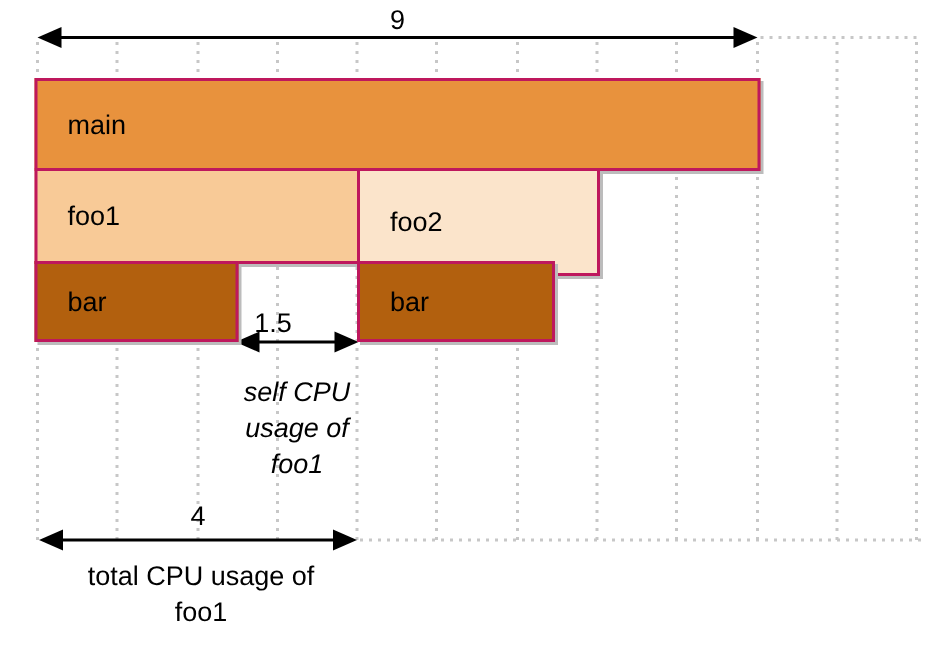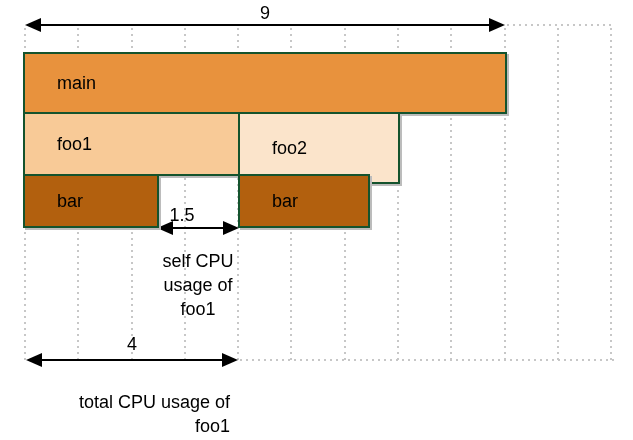--- a/index.html
+++ b/index.html
@@ -13,46 +13,46 @@
     overflow: hidden;
   }
   .layer {
     position: absolute;
     left: 0; top: 0;
     width: 633px; height: 440px;
   }
   .frame {
     position: absolute;
     box-sizing: border-box;
-    border: 2px solid #14532d;
+    border: 2px solid #be185d;
     box-shadow: 2px 2px 0 #bcbcbc;
     display: flex;
     align-items: center;
-    padding-left: 32px;
+    padding-left: 20px;
     font-size: 18px;
     z-index: 2;
   }
   .frame-main  { left: 23px;  top: 52px;  width: 484px; height: 62px; }
   .frame-foo1  { left: 23px;  top: 112px; width: 217px; height: 64px; }
   .frame-foo2  { left: 238px; top: 112px; width: 162px; height: 72px; }
   .frame-bar-l { left: 23px;  top: 174px; width: 136px; height: 54px; }
   .frame-bar-r { left: 238px; top: 174px; width: 132px; height: 54px; }
   .anno {
     position: absolute;
     font-size: 18px;
     line-height: 24px;
     text-align: center;
     white-space: pre-line;
     z-index: 3;
   }
   .anno-9     { left: 245px; top: 1px;   width: 40px;  }
   .anno-15    { left: 152px; top: 203px; width: 60px;  }
-  .anno-self  { left: 137px; top: 249px; width: 122px; }
+  .anno-self  { left: 137px; top: 249px; width: 122px; font-style: italic; }
   .anno-4     { left: 112px; top: 332px; width: 40px;  }
-  .anno-total { left: 38px;  top: 390px; width: 192px; text-align: right; }
+  .anno-total { left: 38px;  top: 372px; width: 192px; }
 </style>
 </head>
 <body>
 
 <div class="canvas">
 
   <svg class="layer" width="633" height="440" viewBox="0 0 633 440">
 
     <g stroke="#C7C7C7" stroke-width="2" stroke-dasharray="2 4">
       <line x1="25" y1="28" x2="25" y2="360"></line>

